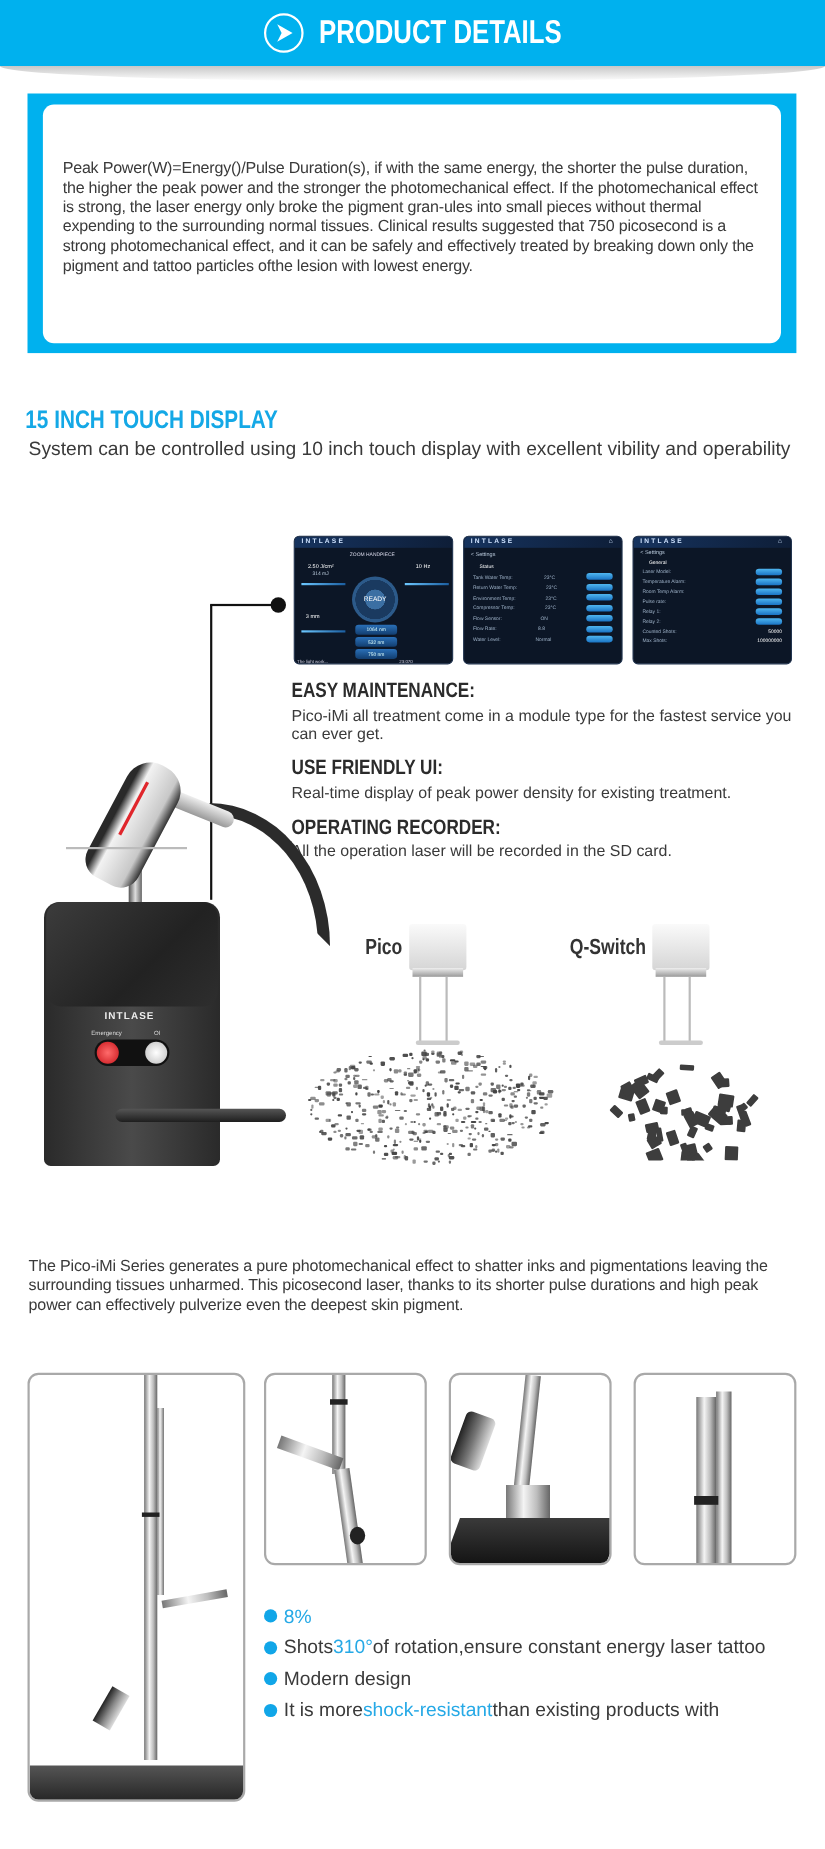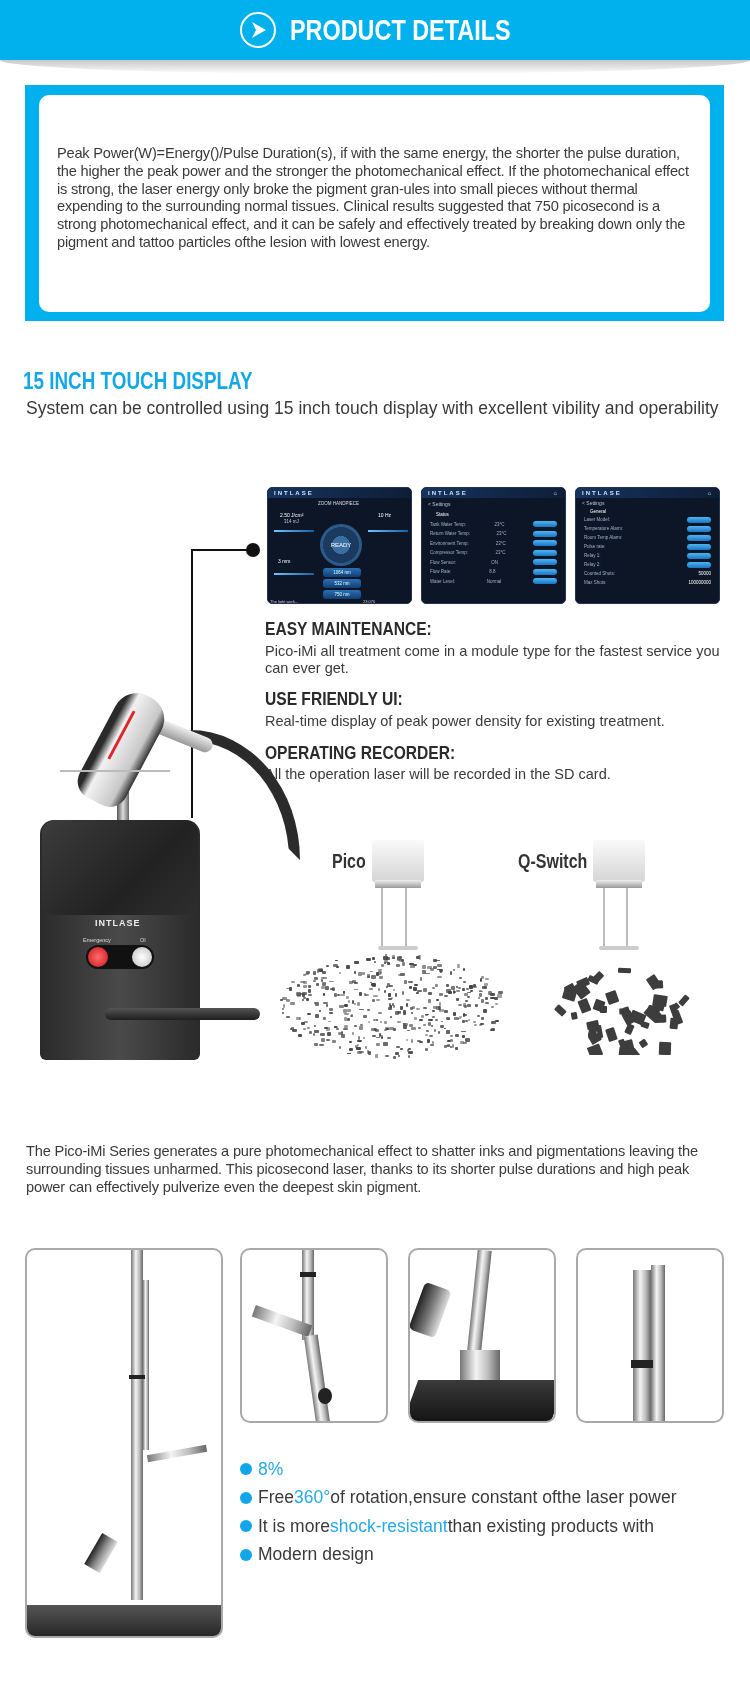--- a/index.html
+++ b/index.html
@@ -89,21 +89,21 @@
   </div>
   <div class="banner-title">PRODUCT DETAILS</div>
 </div>
 <div class="abs banner-shadow"></div>
 
 <div class="abs intro-frame"></div>
 <div class="abs intro-inner"></div>
 <p class="abs intro-text">Peak Power(W)=Energy()/Pulse Duration(s), if with the same energy, the shorter the pulse duration, the higher the peak power and the stronger the photomechanical effect. If the photomechanical effect is strong, the laser energy only broke the pigment gran-ules into small pieces without thermal expending to the surrounding normal tissues. Clinical results suggested that 750 picosecond is a strong photomechanical effect, and it can be safely and effectively treated by breaking down only the pigment and tattoo particles ofthe lesion with lowest energy.</p>
 
 <div class="abs section-title">15 INCH TOUCH DISPLAY</div>
-<p class="abs section-sub">System can be controlled using 15 inch touch display with excellent vibility and operability</p>
+<p class="abs section-sub">System can be controlled using 10 inch touch display with excellent vibility and operability</p>
 
 <div class="abs screen" style="left:267px;">
   <div class="screen-head">
       <span>INTLASE</span>
     </div>
   <div style="position:relative;height:107px;">
     <div style="position:absolute;left:50px;top:3px;font-size:4.5px;color:#dde">ZOOM HANDPIECE</div>
     <div style="position:absolute;left:12px;top:14px;font-size:5px;color:#fff">2.50 J/cm²</div>
     <div style="position:absolute;left:16px;top:21px;font-size:4.5px;color:#bcd">314 mJ</div>
     <div style="position:absolute;left:110px;top:14px;font-size:5px;color:#fff">10 Hz</div>
@@ -754,29 +754,29 @@
 </div>
 
 <div class="abs bullets">
   <div class="bl">
       <span class="dot"></span>
       <span class="hl">8%</span>
       <span></span>
     </div>
   <div class="bl">
       <span class="dot"></span>
-      <span>Free </span>
-      <span class="hl">360°</span>
-      <span>of rotation,ensure constant ofthe laser power</span>
+      <span>Shots </span>
+      <span class="hl">310°</span>
+      <span>of rotation,ensure constant energy laser tattoo</span>
+    </div>
+  <div class="bl">
+      <span class="dot"></span>
+      <span>Modern design</span>
+      <span class="hl"></span>
+      <span></span>
     </div>
   <div class="bl">
       <span class="dot"></span>
       <span>It is more </span>
       <span class="hl">shock-resistant</span>
       <span> than existing products with</span>
     </div>
-  <div class="bl">
-      <span class="dot"></span>
-      <span>Modern design</span>
-      <span class="hl"></span>
-      <span></span>
-    </div>
 </div>
 
 </body></html>

